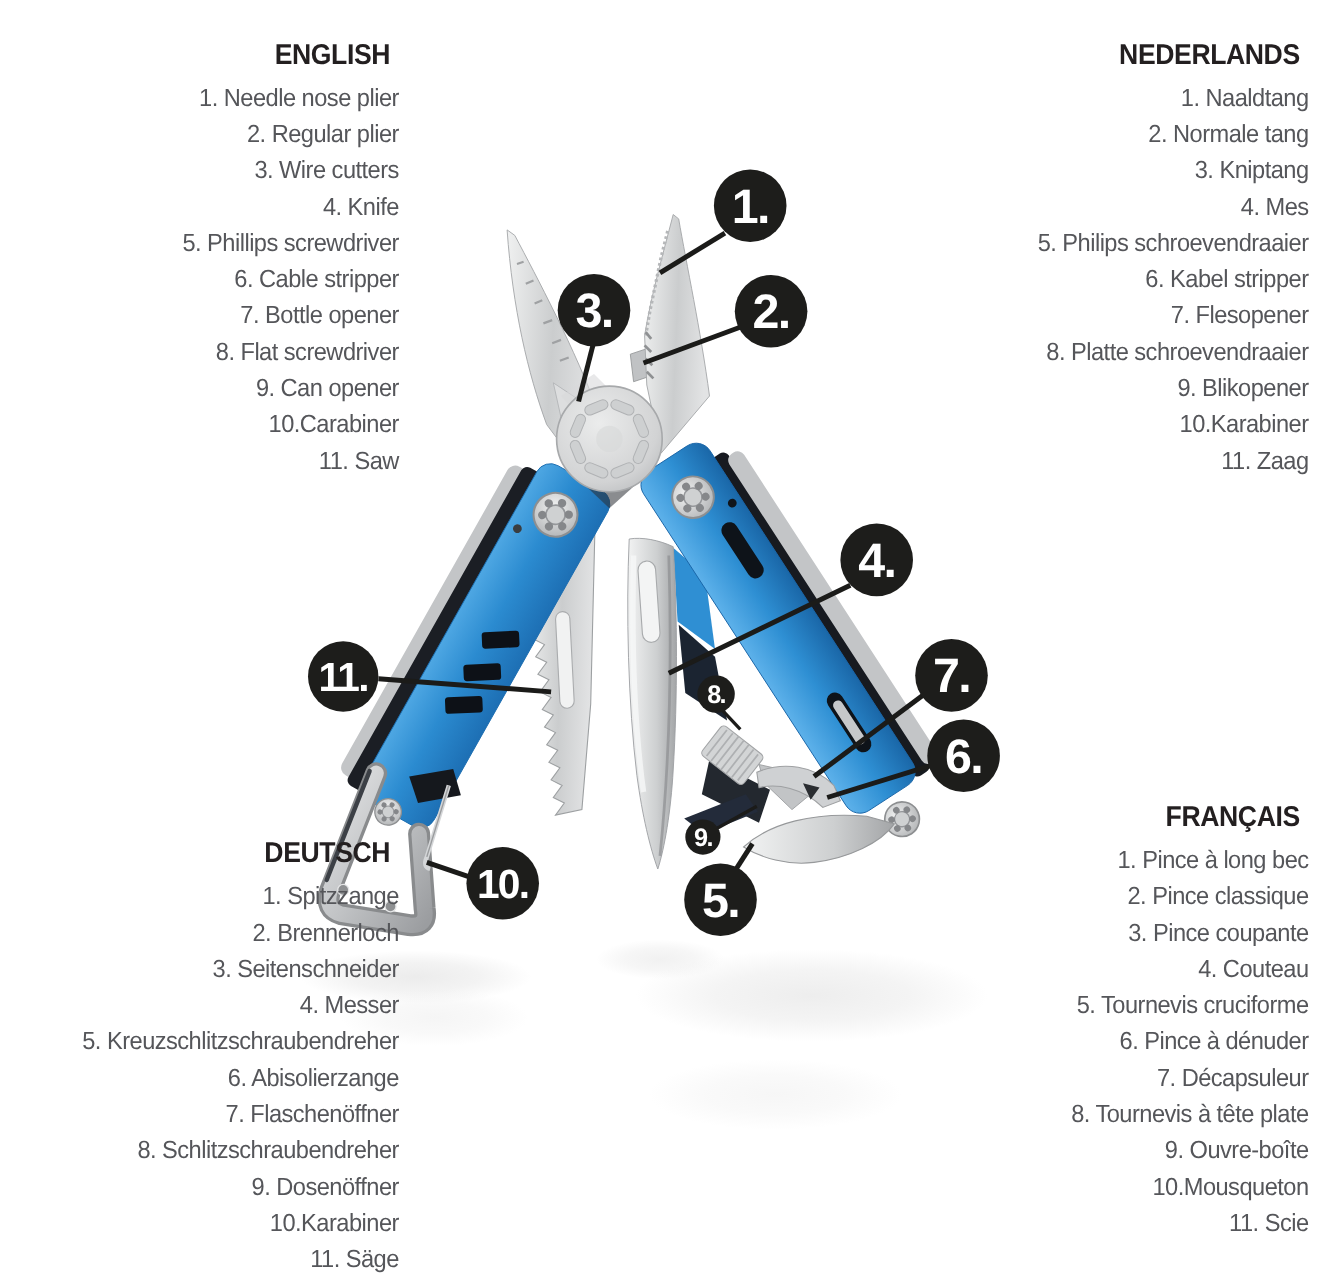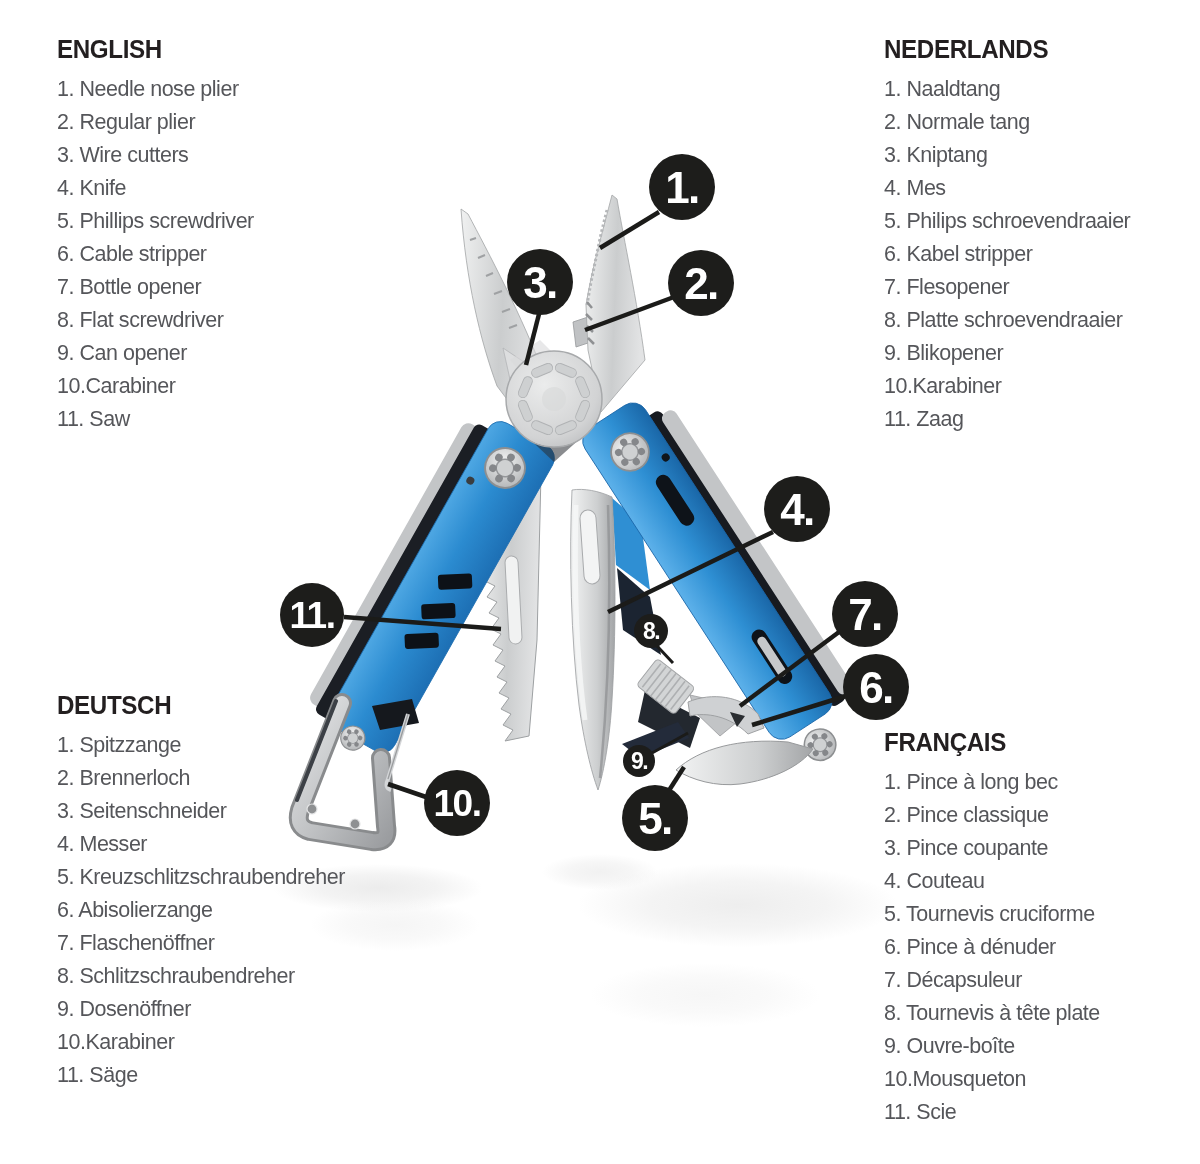--- a/index.html
+++ b/index.html
@@ -2,24 +2,24 @@
 <html><head>
 <meta charset="utf-8">
 <style>
   html,body{margin:0;padding:0;}
   body{
     width:1200px;height:1164px;position:relative;overflow:hidden;
     background:#ffffff;font-family:"Liberation Sans",sans-serif;
   }
   .canvas{position:absolute;inset:0;}
   svg.tool{position:absolute;left:0;top:0;}
-  .lang{position:absolute;width:320px;}
+  .lang{position:absolute;width:320px;text-align:right;}
   .lang.pos-tl{left:57px;top:34px;}
   .lang.pos-tr{left:884px;top:34px;}
-  .lang.pos-bl{left:57px;top:690px;}
+  .lang.pos-bl{left:57px;top:760px;}
   .lang.pos-br{left:884px;top:727px;}
   .lang-header{
     margin:0 0 7px 0;font-size:26px;font-weight:700;color:#231f20;
     letter-spacing:-0.4px;transform:scaleX(.93);transform-origin:left top;
     white-space:nowrap;
   }
   .lang-item{
     font-size:22.5px;color:#55565a;line-height:33px;letter-spacing:-0.5px;
     transform:scaleX(.955);transform-origin:left top;white-space:nowrap;
   }

